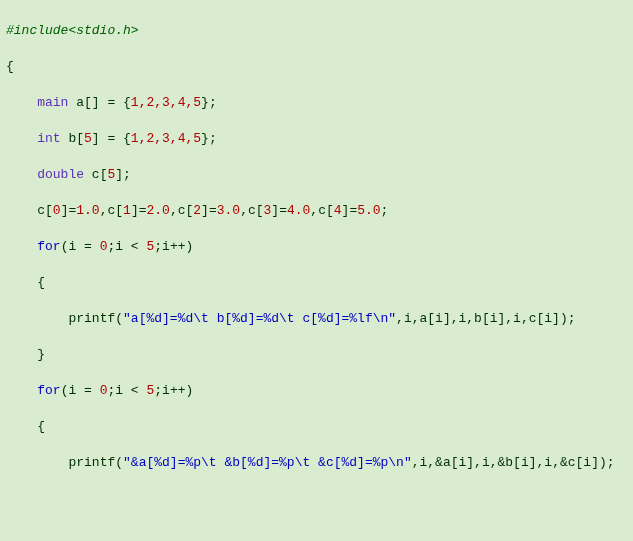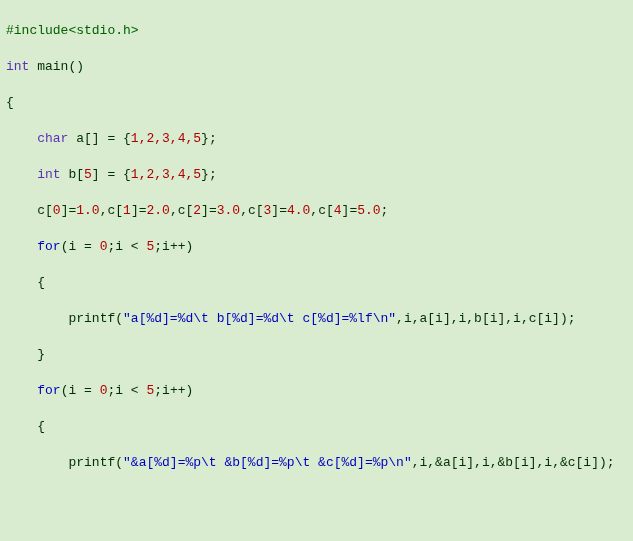--- a/index.html
+++ b/index.html
@@ -2,33 +2,33 @@
 <html><head>
 <meta charset="utf-8">
 <style>
 * { margin: 0; padding: 0; box-sizing: border-box; }
 body { font-family: Consolas, "Courier New", monospace; font-size: 13px; width: 633px; }
 .code-editor { background: #d9ecd0; padding: 4px 6px; line-height: 18px; white-space: pre; overflow: hidden; }
 .kw { color: #0000c0; margin-top: 19px; }
 .type { color: #5c2fb8; }
 .num { color: #b00000; }
 .str { color: #0000c0; }
-.preproc { color: #006000; }
+.preproc { color: #006000; font-style: italic; }
 .punct { color: #003000; }
 .ident { color: #003000; }
 </style>
 </head>
 <body>
 
 <div class="code-editor">
 <div><span class="preproc">#include&lt;stdio.h&gt;</span></div>
-<div><span class="type">int</span><span class="ident"> main()</span></div>
 <div><span class="punct">{</span></div>
-<div><span>    </span><span class="type">char</span><span class="ident"> a[] = {</span><span class="num">1,2,3,4,5</span><span class="punct">};</span></div>
+<div><span>    </span><span class="type">main</span><span class="ident"> a[] = {</span><span class="num">1,2,3,4,5</span><span class="punct">};</span></div>
 <div><span>    </span><span class="type">int</span><span class="ident"> b[</span><span class="num">5</span><span class="ident">] = {</span><span class="num">1,2,3,4,5</span><span class="punct">};</span></div>
+<div><span>    </span><span class="type">double</span><span class="ident"> c[</span><span class="num">5</span><span class="punct">];</span></div>
 <div><span>    </span><span class="ident">c[</span><span class="num">0</span><span class="ident">]=</span><span class="num">1.0</span><span class="ident">,c[</span><span class="num">1</span><span class="ident">]=</span><span class="num">2.0</span><span class="ident">,c[</span><span class="num">2</span><span class="ident">]=</span><span class="num">3.0</span><span class="ident">,c[</span><span class="num">3</span><span class="ident">]=</span><span class="num">4.0</span><span class="ident">,c[</span><span class="num">4</span><span class="ident">]=</span><span class="num">5.0</span><span class="punct">;</span></div>
 <div><span>    </span><span class="kw">for</span><span class="ident">(i = </span><span class="num">0</span><span class="ident">;i &lt; </span><span class="num">5</span><span class="ident">;i++)</span></div>
 <div><span class="punct">    {</span></div>
 <div><span>        </span><span class="ident">printf</span><span class="punct">(</span><span class="str">"a[%d]=%d\t b[%d]=%d\t c[%d]=%lf\n"</span><span class="ident">,i,a[i],i,b[i],i,c[i]);</span></div>
 <div><span class="punct">    }</span></div>
 <div><span>    </span><span class="kw">for</span><span class="ident">(i = </span><span class="num">0</span><span class="ident">;i &lt; </span><span class="num">5</span><span class="ident">;i++)</span></div>
 <div><span class="punct">    {</span></div>
 <div><span>        </span><span class="ident">printf</span><span class="punct">(</span><span class="str">"&amp;a[%d]=%p\t &amp;b[%d]=%p\t &amp;c[%d]=%p\n"</span><span class="ident">,i,&amp;a[i],i,&amp;b[i],i,&amp;c[i]);</span></div>
 
 

